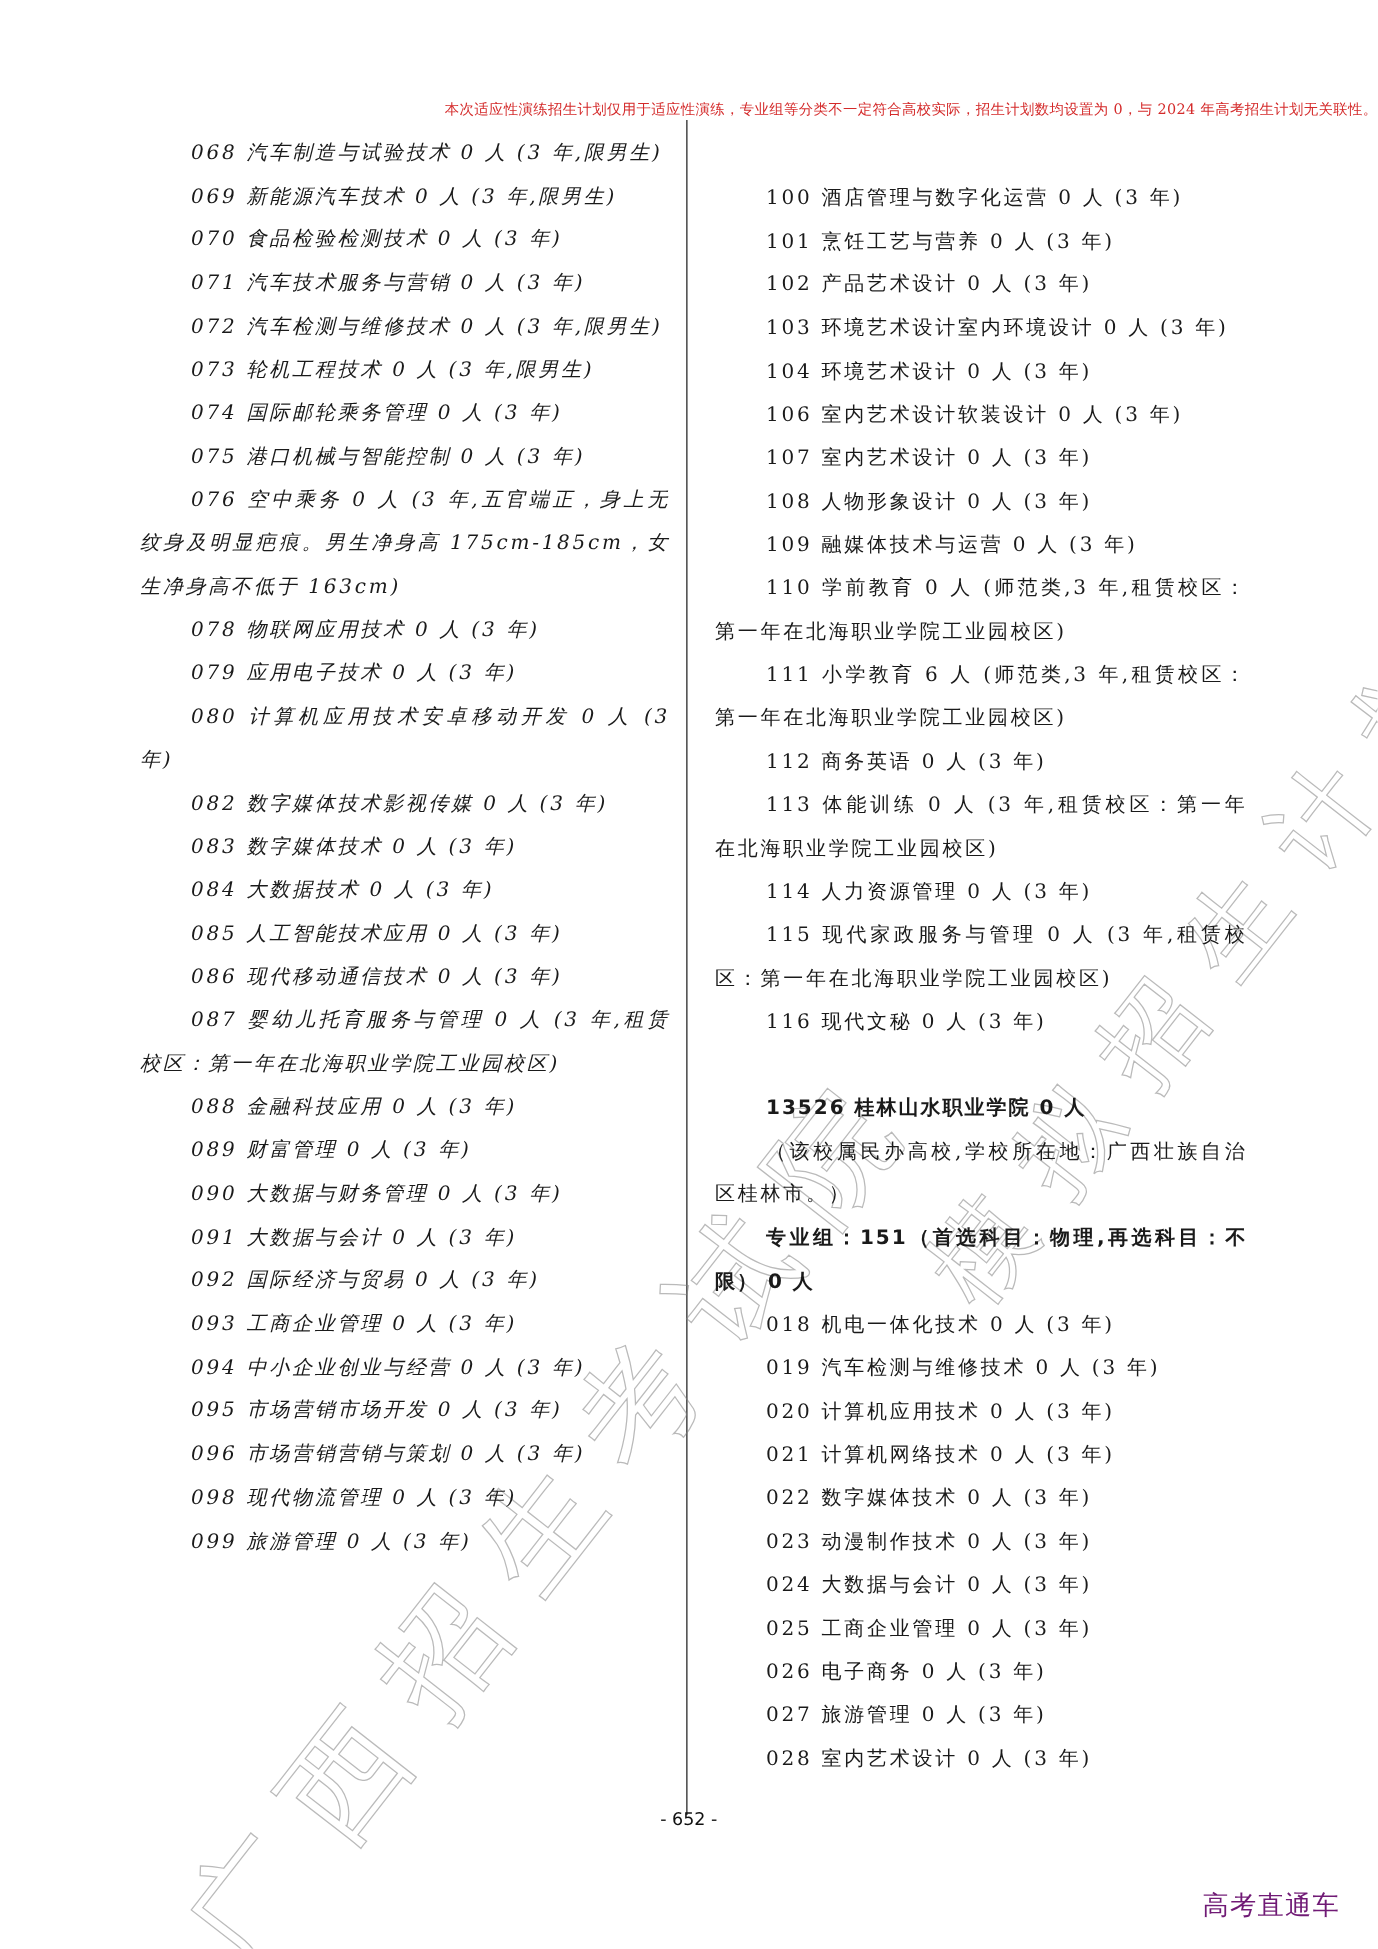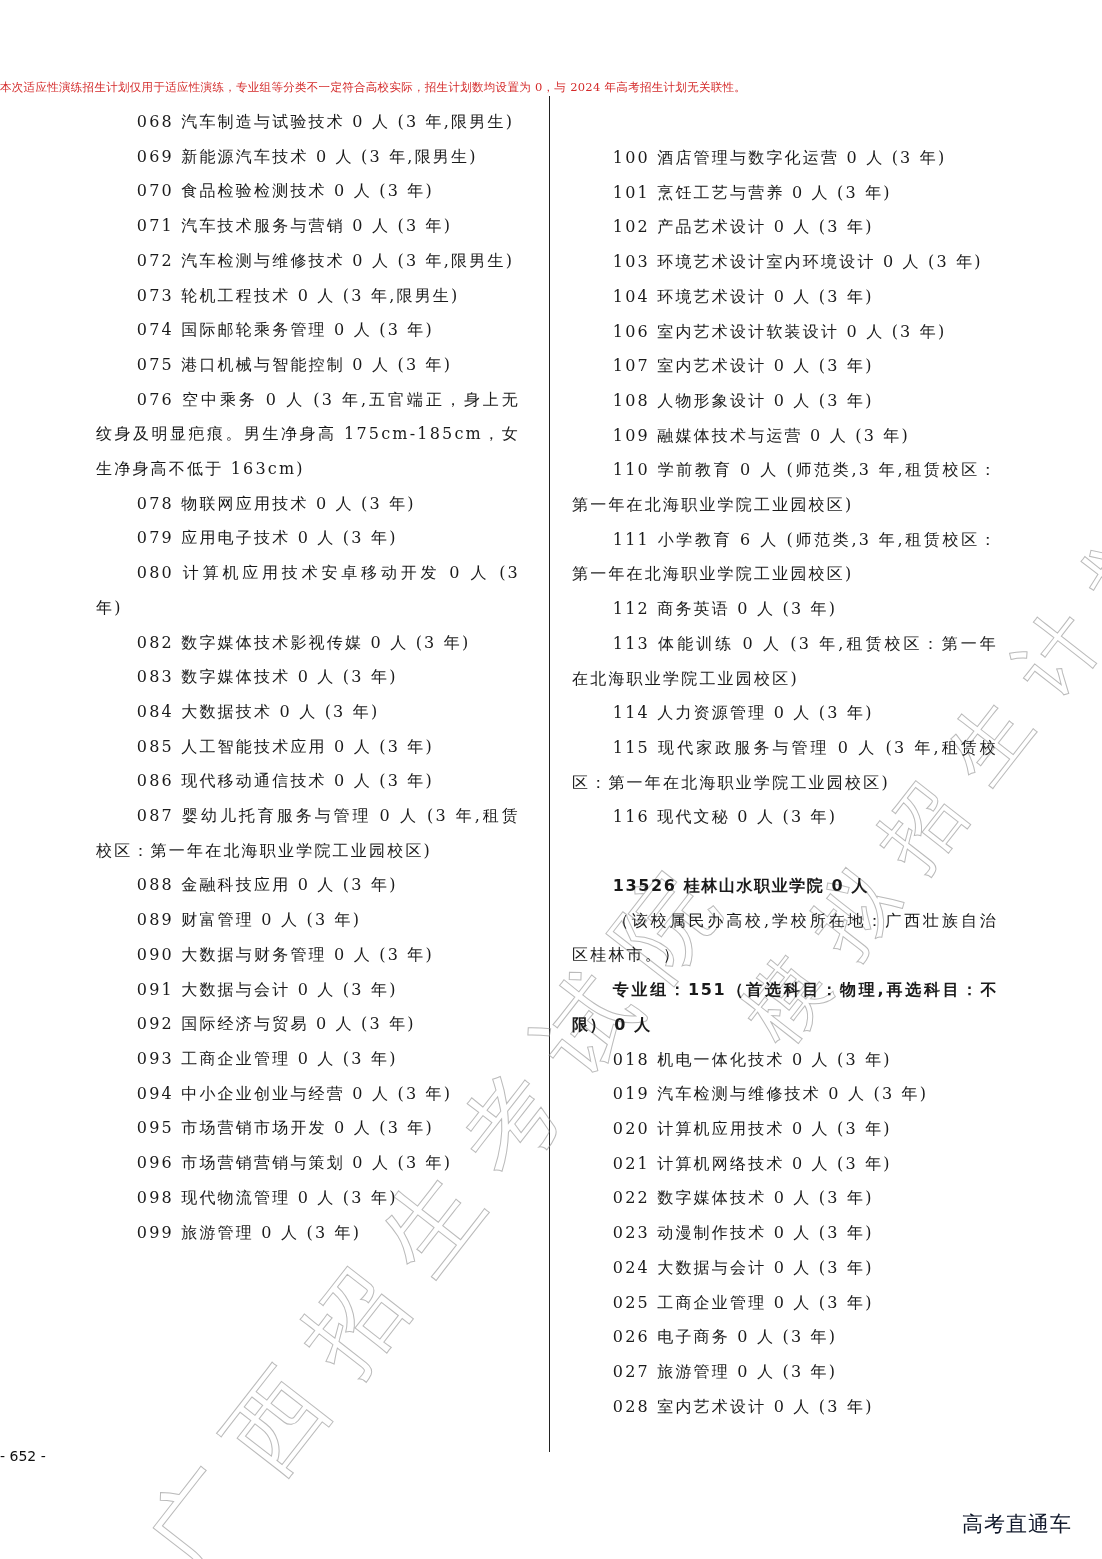--- a/index.html
+++ b/index.html
@@ -1,43 +1,43 @@
 <!DOCTYPE html>
 <html><head>
 <meta charset="utf-8">
 <style>
   html, body { margin: 0; padding: 0; }
   body {
     width: 1102px; height: 1559px; background: #ffffff; position: relative; overflow: hidden;
     font-family: "DejaVu Serif", "Liberation Serif", serif; color: #1a1a1a;
   }
   .notice {
-    position: absolute; left: 0; width: 1102px; top: 80px; text-align: left;
+    position: absolute; left: 0; width: 1102px; top: 80px; text-align: right;
     color: #d42a2a; font-size: 11.5px; letter-spacing: 0.3px;
     font-family: "DejaVu Serif", serif;
   }
   .divider {
     position: absolute; left: 549px; top: 96px; width: 1px; height: 1356px; background: #222;
   }
   .col { position: absolute; top: 105px; }
-  .col-left { left: 96px; width: 424px; }
+  .col-left { left: 112px; width: 424px; font-style: italic; }
   .col-right { left: 572px; width: 426px; margin-top: 36px; }
   .line {
     font-size: 16px; line-height: 34.7px; letter-spacing: 2.2px; white-space: normal;
     text-indent: 2.55em; text-align: justify; text-align-last: left;
   }
   .line.bold { font-weight: bold; font-family: "DejaVu Sans", sans-serif; letter-spacing: 1.6px; }
   .gap { height: 34px; }
   .page-num {
-    position: absolute; left: 0; width: 1102px; top: 1448px; 
+    position: absolute; left: 0; width: 1102px; top: 1448px; text-align: center;
     font-family: "DejaVu Sans", sans-serif; font-size: 14px; color: #111;
   }
   .brand {
     position: absolute; right: 30px; top: 1510px; font-family: "DejaVu Sans", sans-serif;
-    font-size: 21px; color: #0f172a; letter-spacing: 1px;
+    font-size: 21px; color: #701a75; letter-spacing: 1px;
   }
   .watermark {
     position: absolute; pointer-events: none; color: transparent;
     -webkit-text-stroke: 1px rgba(130,130,130,0.55);
     font-family: "DejaVu Sans", sans-serif; font-size: 96px; letter-spacing: 30px; white-space: nowrap;
     transform-origin: left top;
   }
   .wm1 { left: 120px; top: 1520px; transform: rotate(-52deg); }
   .wm2 { left: 720px; top: 1000px; transform: rotate(-52deg); font-size: 80px; }
 </style>

